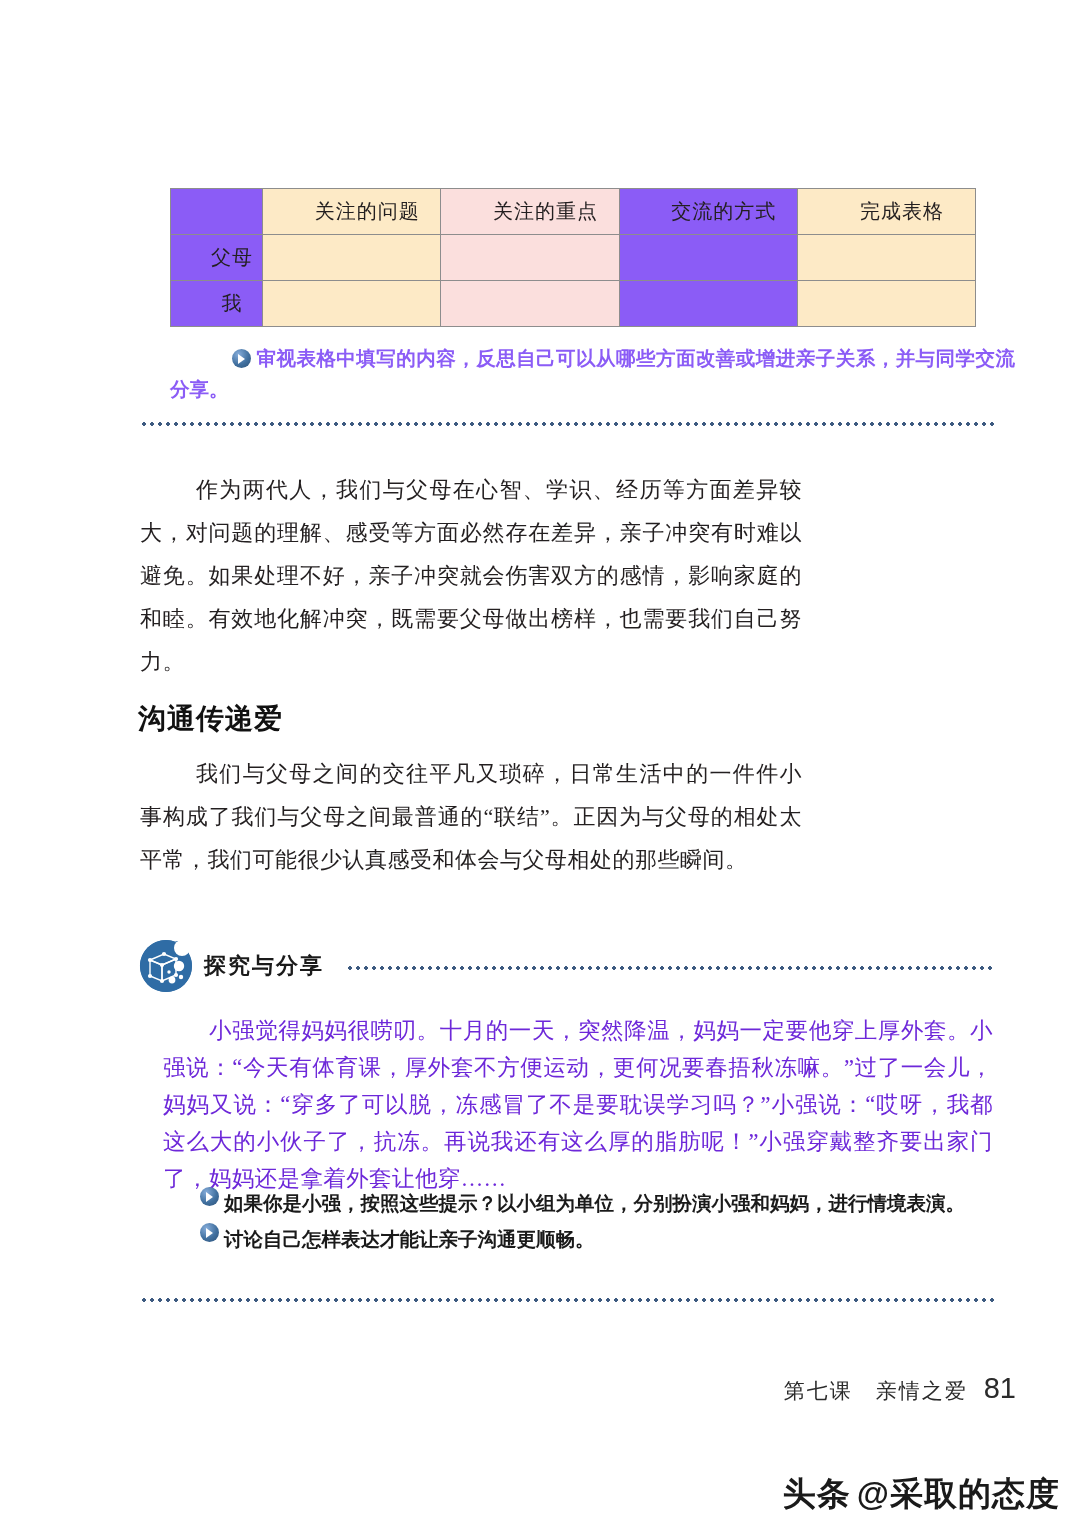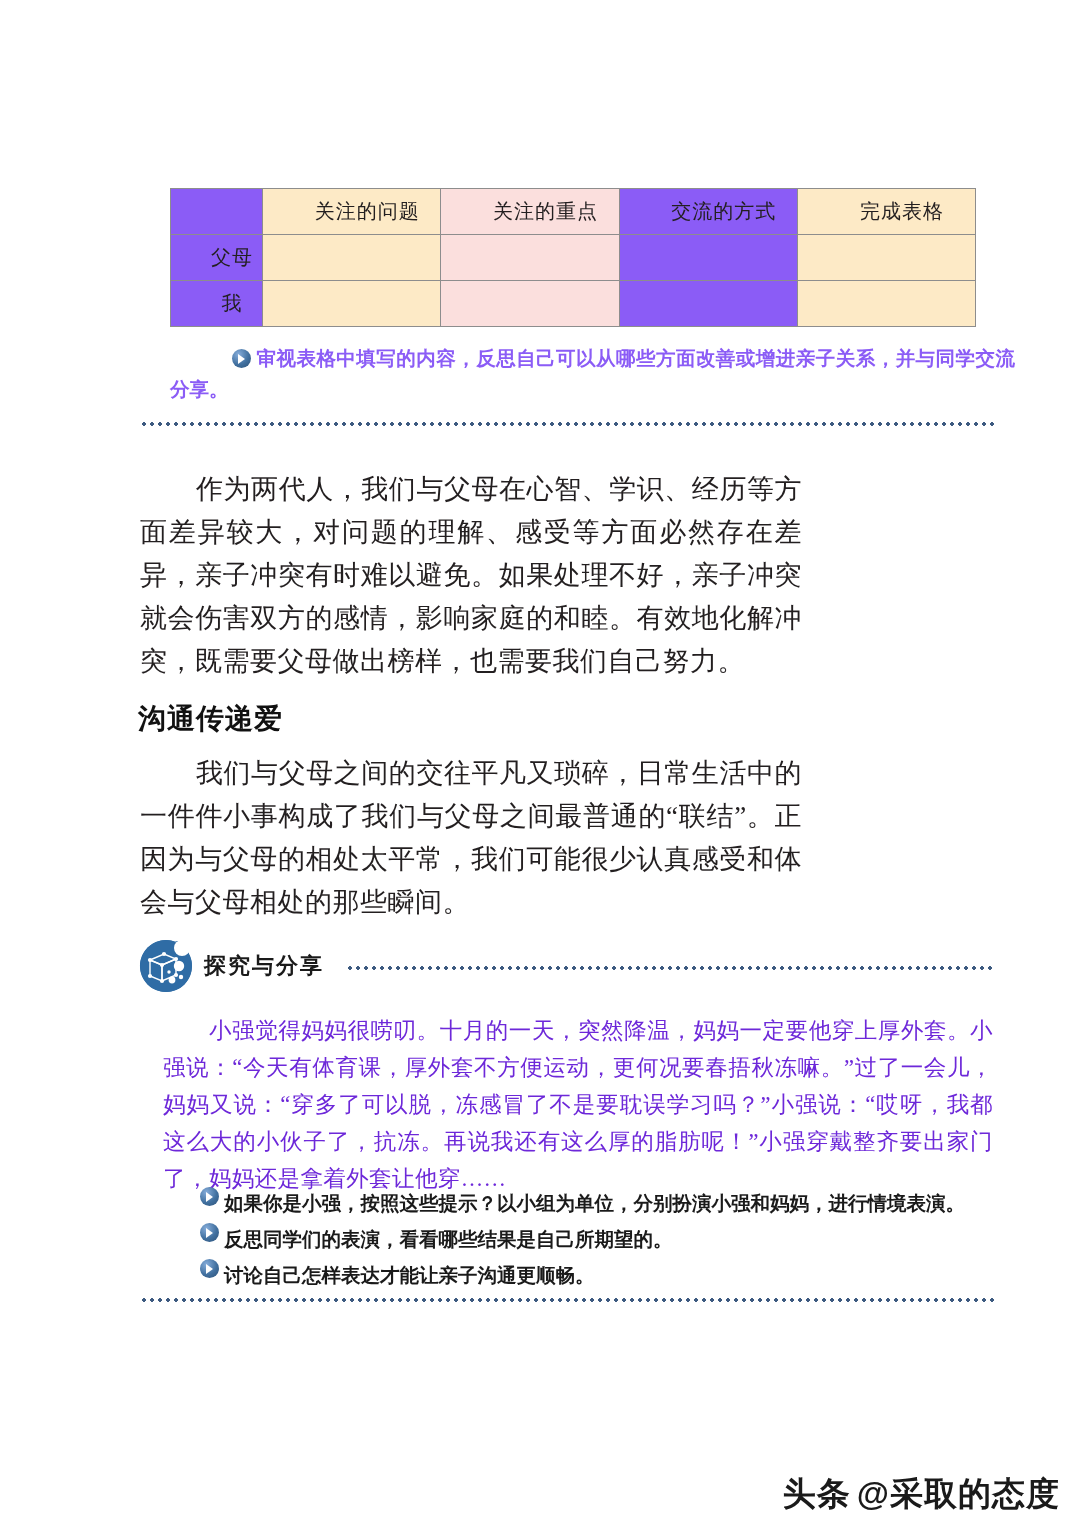--- a/index.html
+++ b/index.html
@@ -113,21 +113,21 @@
     margin-left: 22px;
   }
   .activity-q2 .lead { padding-left: 62px; }
 
   .rule-1 { position: absolute; left: 140px; top: 422px; width: 856px; }
 
   
   .body-p {
     position: absolute;
     font-family: "Liberation Serif", "DejaVu Serif", serif;
-    font-size: 27px;
+    font-size: 22px;
     line-height: 43px;
     color: #231f20;
     text-align: justify;
     text-indent: 56px;
     letter-spacing: 0.5px;
   }
   #para-conflict { left: 140px; top: 468px; width: 662px; }
 
   .sec-head {
     position: absolute;
@@ -316,28 +316,27 @@
 
   <div class="story">小强觉得妈妈很唠叨。十月的一天，突然降温，妈妈一定要他穿上厚外套。小强说：“今天有体育课，厚外套不方便运动，更何况要春捂秋冻嘛。”过了一会儿，妈妈又说：“穿多了可以脱，冻感冒了不是要耽误学习吗？”小强说：“哎呀，我都这么大的小伙子了，抗冻。再说我还有这么厚的脂肪呢！”小强穿戴整齐要出家门了，妈妈还是拿着外套让他穿……</div>
 
   <div class="bullet-list">
     <div class="bullet-item">
       <span class="arrow-bullet"></span>
       <span class="btxt">如果你是小强，按照这些提示？以小组为单位，分别扮演小强和妈妈，进行情境表演。</span>
     </div>
     <div class="bullet-item">
       <span class="arrow-bullet"></span>
-      <span class="btxt">反思同学们的表演，看看哪些结果是自己所期望的。</span>
-    </div>
-    <div class="bullet-item">
-      <span class="arrow-bullet"></span>
       <span class="btxt">讨论自己怎样表达才能让亲子沟通更顺畅。</span>
     </div>
   </div>
 
   <div class="dotted-rule rule-2"></div>
 
+  <div class="footer">
+    <span class="chap">第七课　亲情之爱</span><span class="pageno">81</span>
+  </div>
 
   <div class="watermark">
     <span class="tt">头条</span><span>@采取的态度</span>
   </div>
 
 </div>
 
 </body></html>

